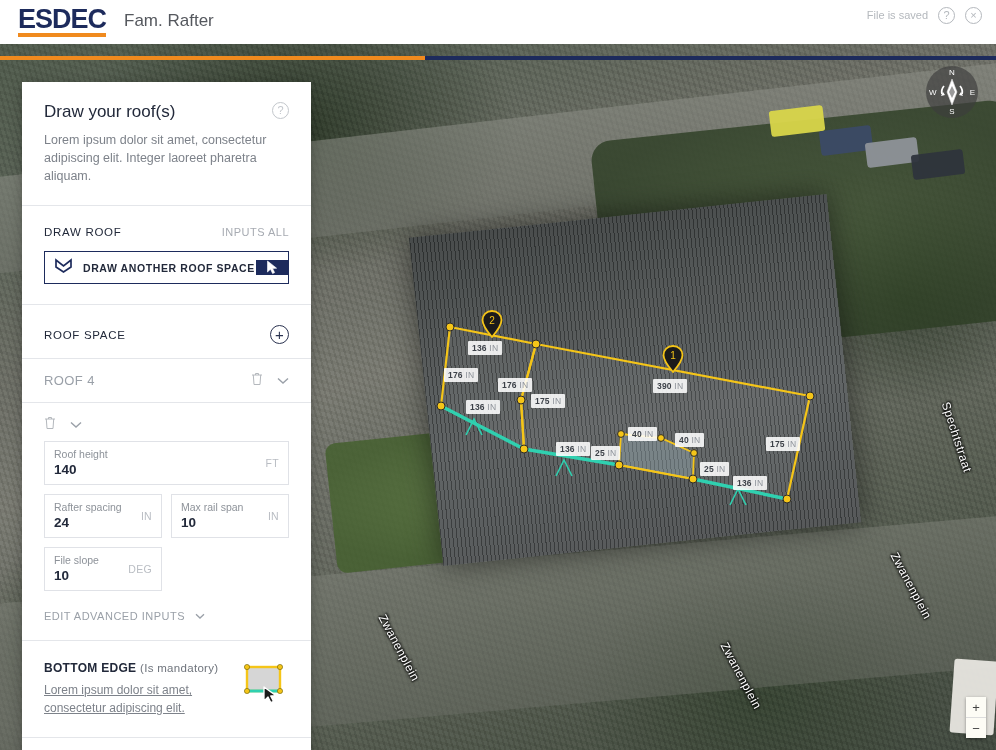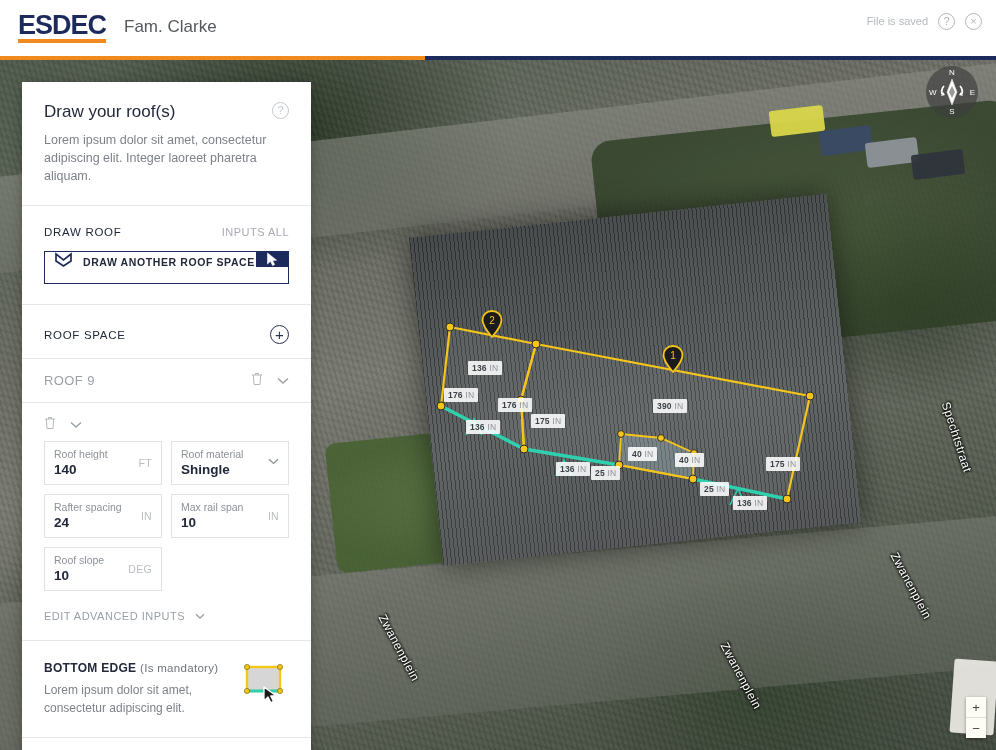--- a/index.html
+++ b/index.html
@@ -68,21 +68,21 @@
     color: #fff;
     font-size: 12px;
     letter-spacing: .5px;
     text-shadow: 0 0 3px #000, 1px 1px 2px #000, -1px -1px 2px #000;
     white-space: nowrap;
     pointer-events: none;
   }
 
   
   .header {
-    position: absolute; top:0; left:0; width:996px; height:56px;
+    position: absolute; top:0; left:0; width:996px; height:44px;
     background:#fff; z-index:40;
     display:flex; align-items:center;
   }
   .logo-wrap { padding-left:18px; display:flex; align-items:flex-end; }
   .logo {
     font-size:27px; font-weight:bold; letter-spacing:-1px;
     color:#1d2b5c; line-height:.95;
     border-bottom:4px solid #f08a1e; padding-bottom:1px;
   }
   .project-title {
@@ -138,21 +138,21 @@
   }
   .sec-head-label {
     font-size:11.5px; font-weight:normal; letter-spacing:.7px; color:#22293a;
   }
   .clear-all {
     font-size:11px; letter-spacing:.5px; color:#a7abb2; cursor:pointer;
   }
 
   .draw-btn {
     margin-top:13px; display:flex; height:33px; border:1px solid #1d2b5c;
-    cursor:pointer; align-items:flex-start;
+    cursor:pointer; align-items:center;
   }
   .draw-btn-main {
     flex:1; display:flex; align-items:center; gap:10px; padding-left:9px; background:#fff;
   }
   .draw-btn-label {
     font-size:10.5px; font-weight:bold; letter-spacing:.6px; color:#22293a;
   }
   .draw-btn-cursor {
     width:32px; background:#1d2b5c; display:flex; align-items:center; justify-content:center;
   }
@@ -187,37 +187,36 @@
   }
   .adv-link {
     padding:6px 22px 18px 22px; font-size:11px; letter-spacing:.5px;
     color:#9aa0a8; display:flex; align-items:center; gap:10px; cursor:pointer;
   }
 
   .bottom-edge-sec { display:flex; padding:20px 22px; gap:12px; }
   .be-text { flex:1; }
   .be-title { font-size:12px; font-weight:bold; letter-spacing:.3px; color:#22293a; }
   .be-title .sub { font-weight:normal; color:#6f747c; font-size:11.5px;text-align:center; }
-  .be-desc { margin-top:7px; font-size:12px; color:#7d828a; line-height:1.45; }
+  .be-desc { margin-top:7px; font-size:12px; color:#7d828a; line-height:1.45;text-decoration:underline; }
   .be-illus { width:46px; height:40px; position:relative; flex:none; margin-top:2px; }
 
   .footer-sec {
     display:flex; align-items:center; justify-content:space-between;
     padding:14px 0 14px 22px;
   }
 
   
   .map-svg { position:absolute; inset:0; z-index:20; pointer-events:none; }
   .meas {
     position:absolute; z-index:25;
     background:rgba(255,255,255,.88);
     color:#3c4148; font-size:8.5px; font-weight:bold;
     padding:2px 4px; white-space:nowrap; letter-spacing:.2px;
     border-radius:1px;
-    margin-top:20px;
   }
   .meas .u { font-weight:normal; color:#8d9299; }
 
   .pin { position:absolute; z-index:26; width:22px; height:28px; }
 
   .compass {
     position:absolute; right:18px; top:66px; width:52px; height:52px;
     border-radius:50%; background:rgba(60,60,60,.66); z-index:30;
     display:flex; align-items:center; justify-content:center;
   }
@@ -382,21 +381,21 @@
       <div>+</div>
       <div class="zsep"></div>
       <div>−</div>
     </div>
   </div>
 
   <div class="header">
     <div class="logo-wrap">
       <div class="logo">ESDEC</div>
     </div>
-    <div class="project-title">Fam. Clarke</div>
+    <div class="project-title">Fam. Rafter</div>
 
 
     <div class="header-right">
       <span class="saved-text">File is saved</span>
       <span class="circ-icon">?</span>
       <span class="circ-icon">×</span>
     </div>
   </div>
   <div class="header-underline">
     <div class="orange-seg"></div>
@@ -438,21 +437,21 @@
 
     <div class="panel-sec" style="padding-bottom:14px;">
       <div class="sec-head">
         <span class="sec-head-label">ROOF SPACE</span>
         <span class="plus-icon">+</span>
       </div>
     </div>
     <div class="divider"></div>
 
     <div class="roof-row">
-      <span class="roof-row-label">ROOF 9</span>
+      <span class="roof-row-label">ROOF 4</span>
       <span class="roof-row-icons">
         <span>
           <svg width="12" height="14" viewBox="0 0 12 14">
             <path d="M1,3 L11,3 M4.5,3 L4.5,1.5 L7.5,1.5 L7.5,3 M2.3,3 L3,12.5 L9,12.5 L9.7,3" fill="none" stroke="#b4b8bd" stroke-width="1"></path>
           </svg>
         </span>
         <span>
           <svg width="12" height="8" viewBox="0 0 12 8">
             <path d="M1,1.5 L6,6 L11,1.5" fill="none" stroke="#9aa0a8" stroke-width="1.4"></path>
           </svg>
@@ -476,47 +475,38 @@
       </span>
     </div>
 
     <div class="fields">
       <div class="field-row">
         <div class="field">
           <div class="field-label">Roof height</div>
           <div class="field-value">140</div>
           <div class="field-unit">FT</div>
         </div>
-        <div class="field">
-          <div class="field-label">Roof material</div>
-          <div class="field-value">Shingle</div>
-          <div class="field-caret">
-            <svg width="11" height="7" viewBox="0 0 11 7">
-              <path d="M1,1.3 L5.5,5.4 L10,1.3" fill="none" stroke="#8d9299" stroke-width="1.3"></path>
-            </svg>
-          </div>
-        </div>
       </div>
 
       <div class="field-row">
         <div class="field">
           <div class="field-label">Rafter spacing</div>
           <div class="field-value">24</div>
           <div class="field-unit">IN</div>
         </div>
         <div class="field">
           <div class="field-label">Max rail span</div>
           <div class="field-value">10</div>
           <div class="field-unit">IN</div>
         </div>
       </div>
 
       <div class="field-row">
         <div class="field half">
-          <div class="field-label">Roof slope</div>
+          <div class="field-label">File slope</div>
           <div class="field-value">10</div>
           <div class="field-unit">DEG</div>
         </div>
         <div style="flex:1;"></div>
       </div>
     </div>
 
     <div class="adv-link">
       <span>EDIT ADVANCED INPUTS</span>
       <span>

